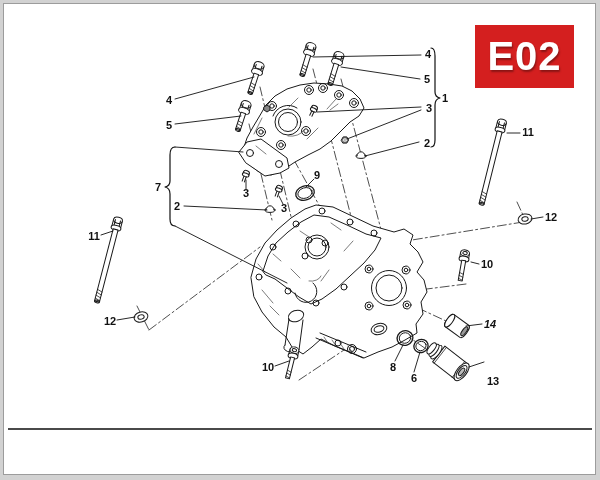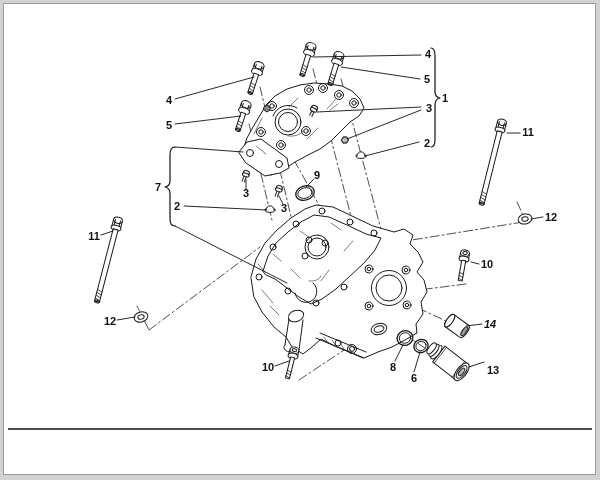--- a/index.html
+++ b/index.html
@@ -300,20 +300,23 @@
       <div class="callout" style="left: 268px; top: 367px;">10</div>
       <div class="callout" style="left: 428px; top: 54px;">4</div>
       <div class="callout" style="left: 427px; top: 79px;">5</div>
       <div class="callout" style="left: 445px; top: 98px;">1</div>
       <div class="callout" style="left: 429px; top: 108px;">3</div>
       <div class="callout" style="left: 427px; top: 143px;">2</div>
       <div class="callout" style="left: 528px; top: 132px;">11</div>
       <div class="callout" style="left: 551px; top: 217px;">12</div>
       <div class="callout" style="left: 487px; top: 264px;">10</div>
       <div class="callout" style="left: 490px; top: 324px; font-style: italic;">14</div>
-      <div class="callout" style="left: 493px; top: 370px;">13</div>
+      <div class="callout" style="left: 493px; top: 381px;">13</div>
       <div class="callout" style="left: 393px; top: 367px;">8</div>
       <div class="callout" style="left: 414px; top: 378px;">6</div>
     </div>
 
+  <div class="badge" style="background: rgb(212, 31, 31);">
+    <span>E02</span>
+  </div>
 
   <div class="footer-rule"></div>
 </div>
 
 </body></html>

